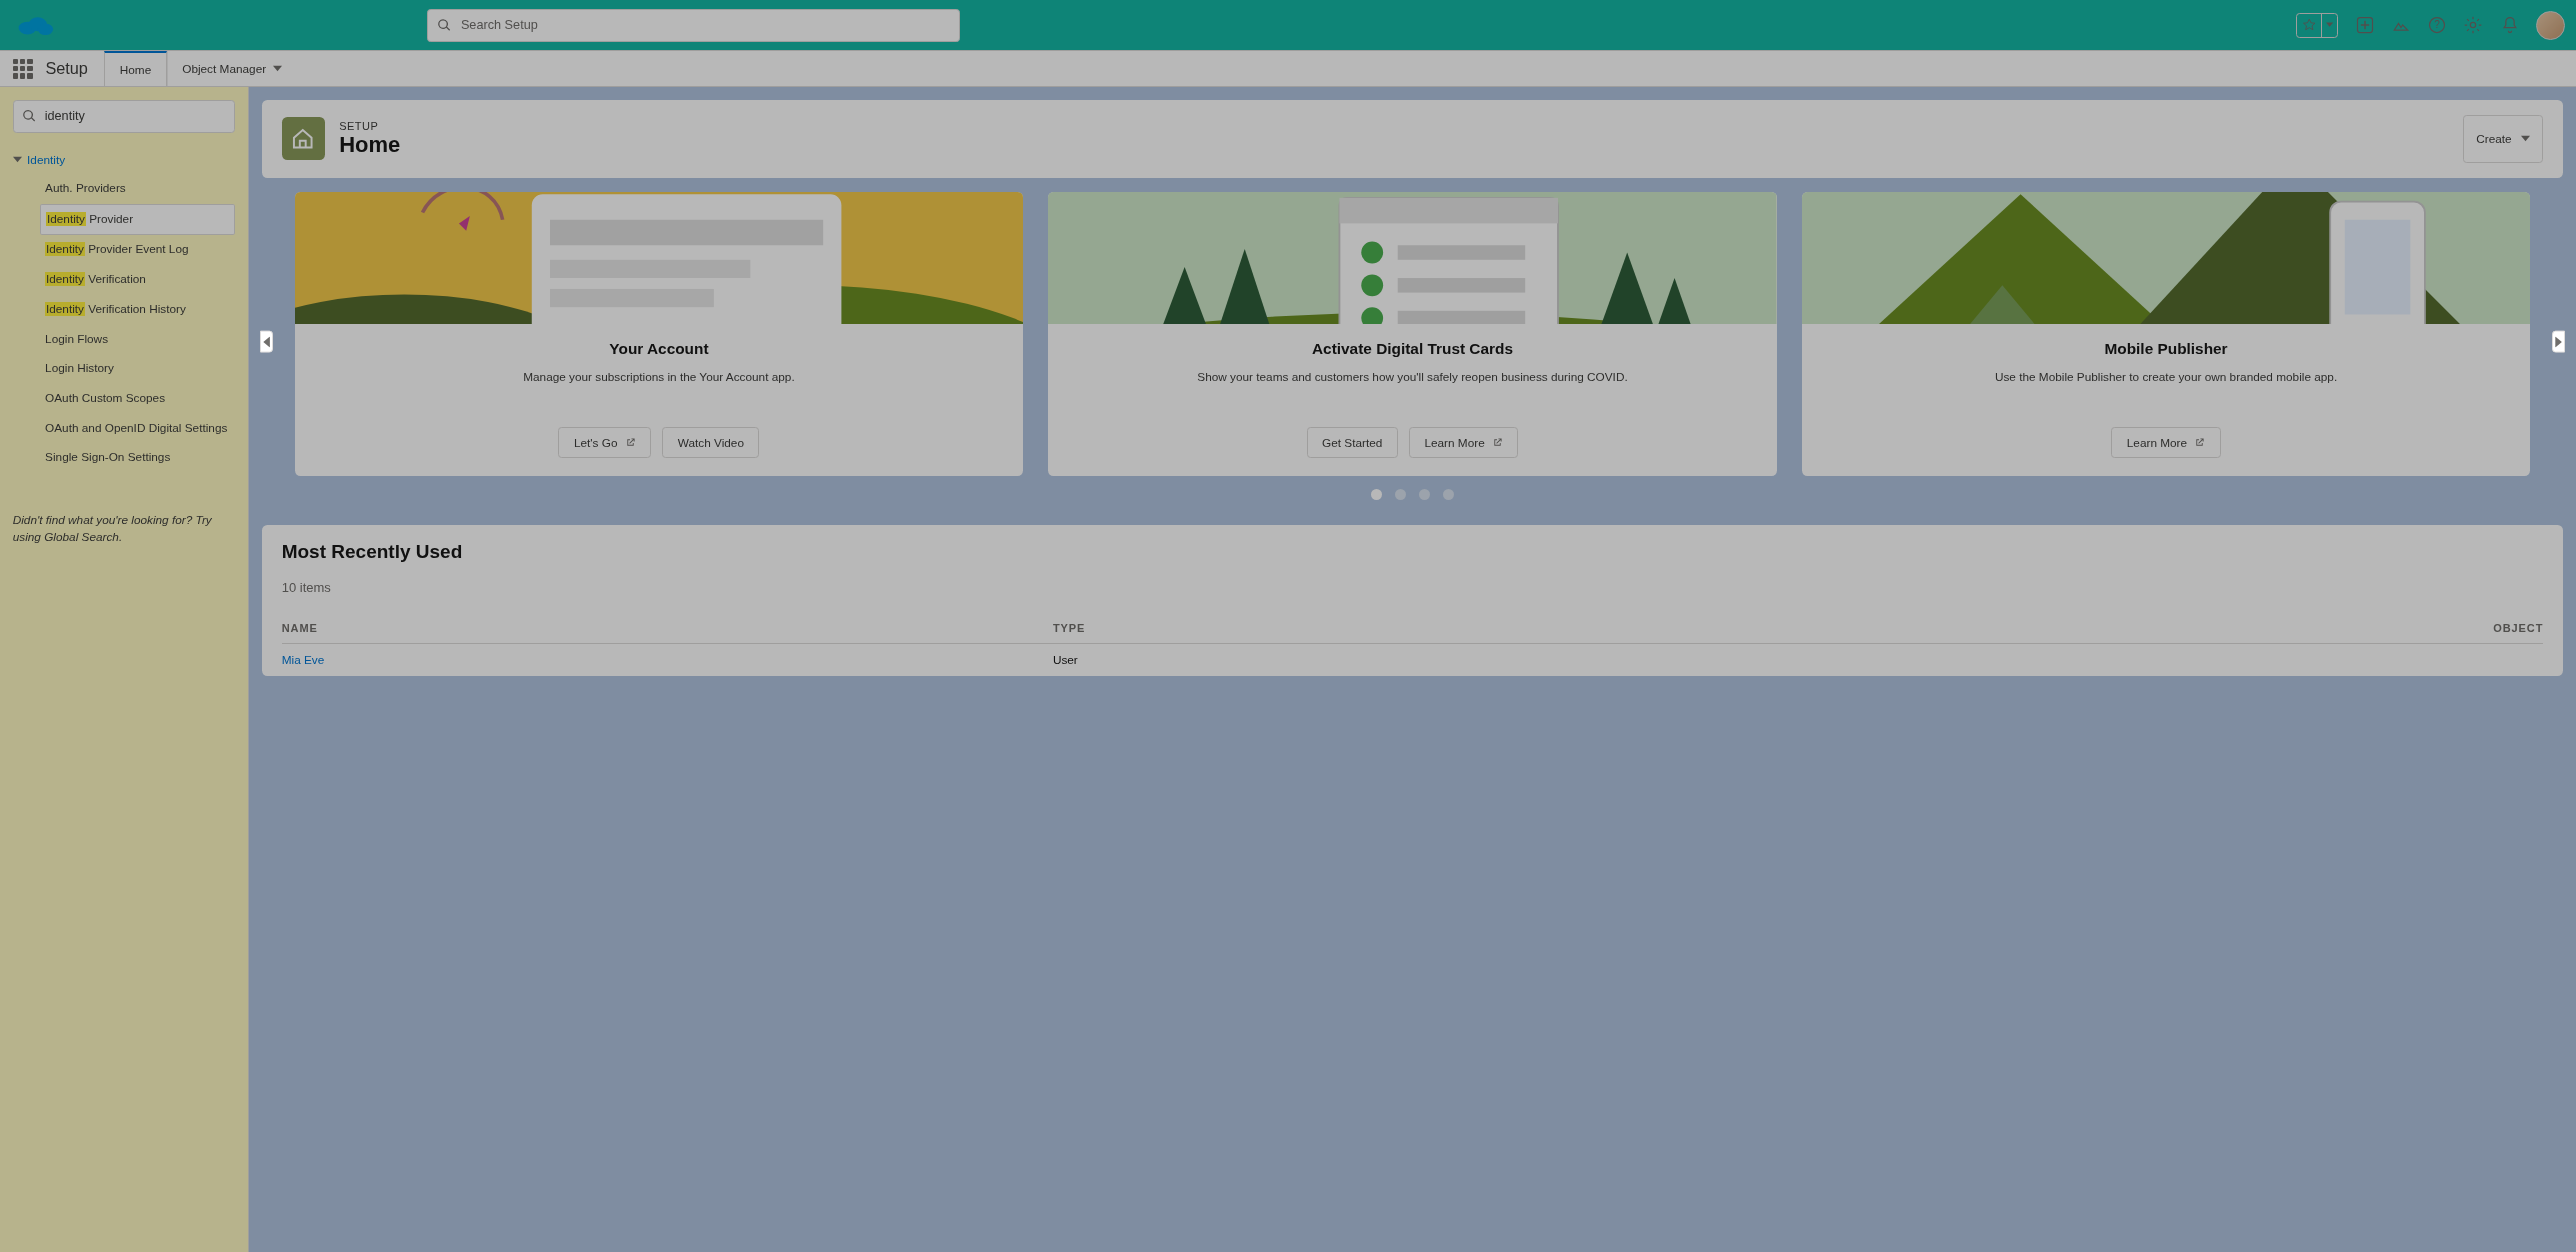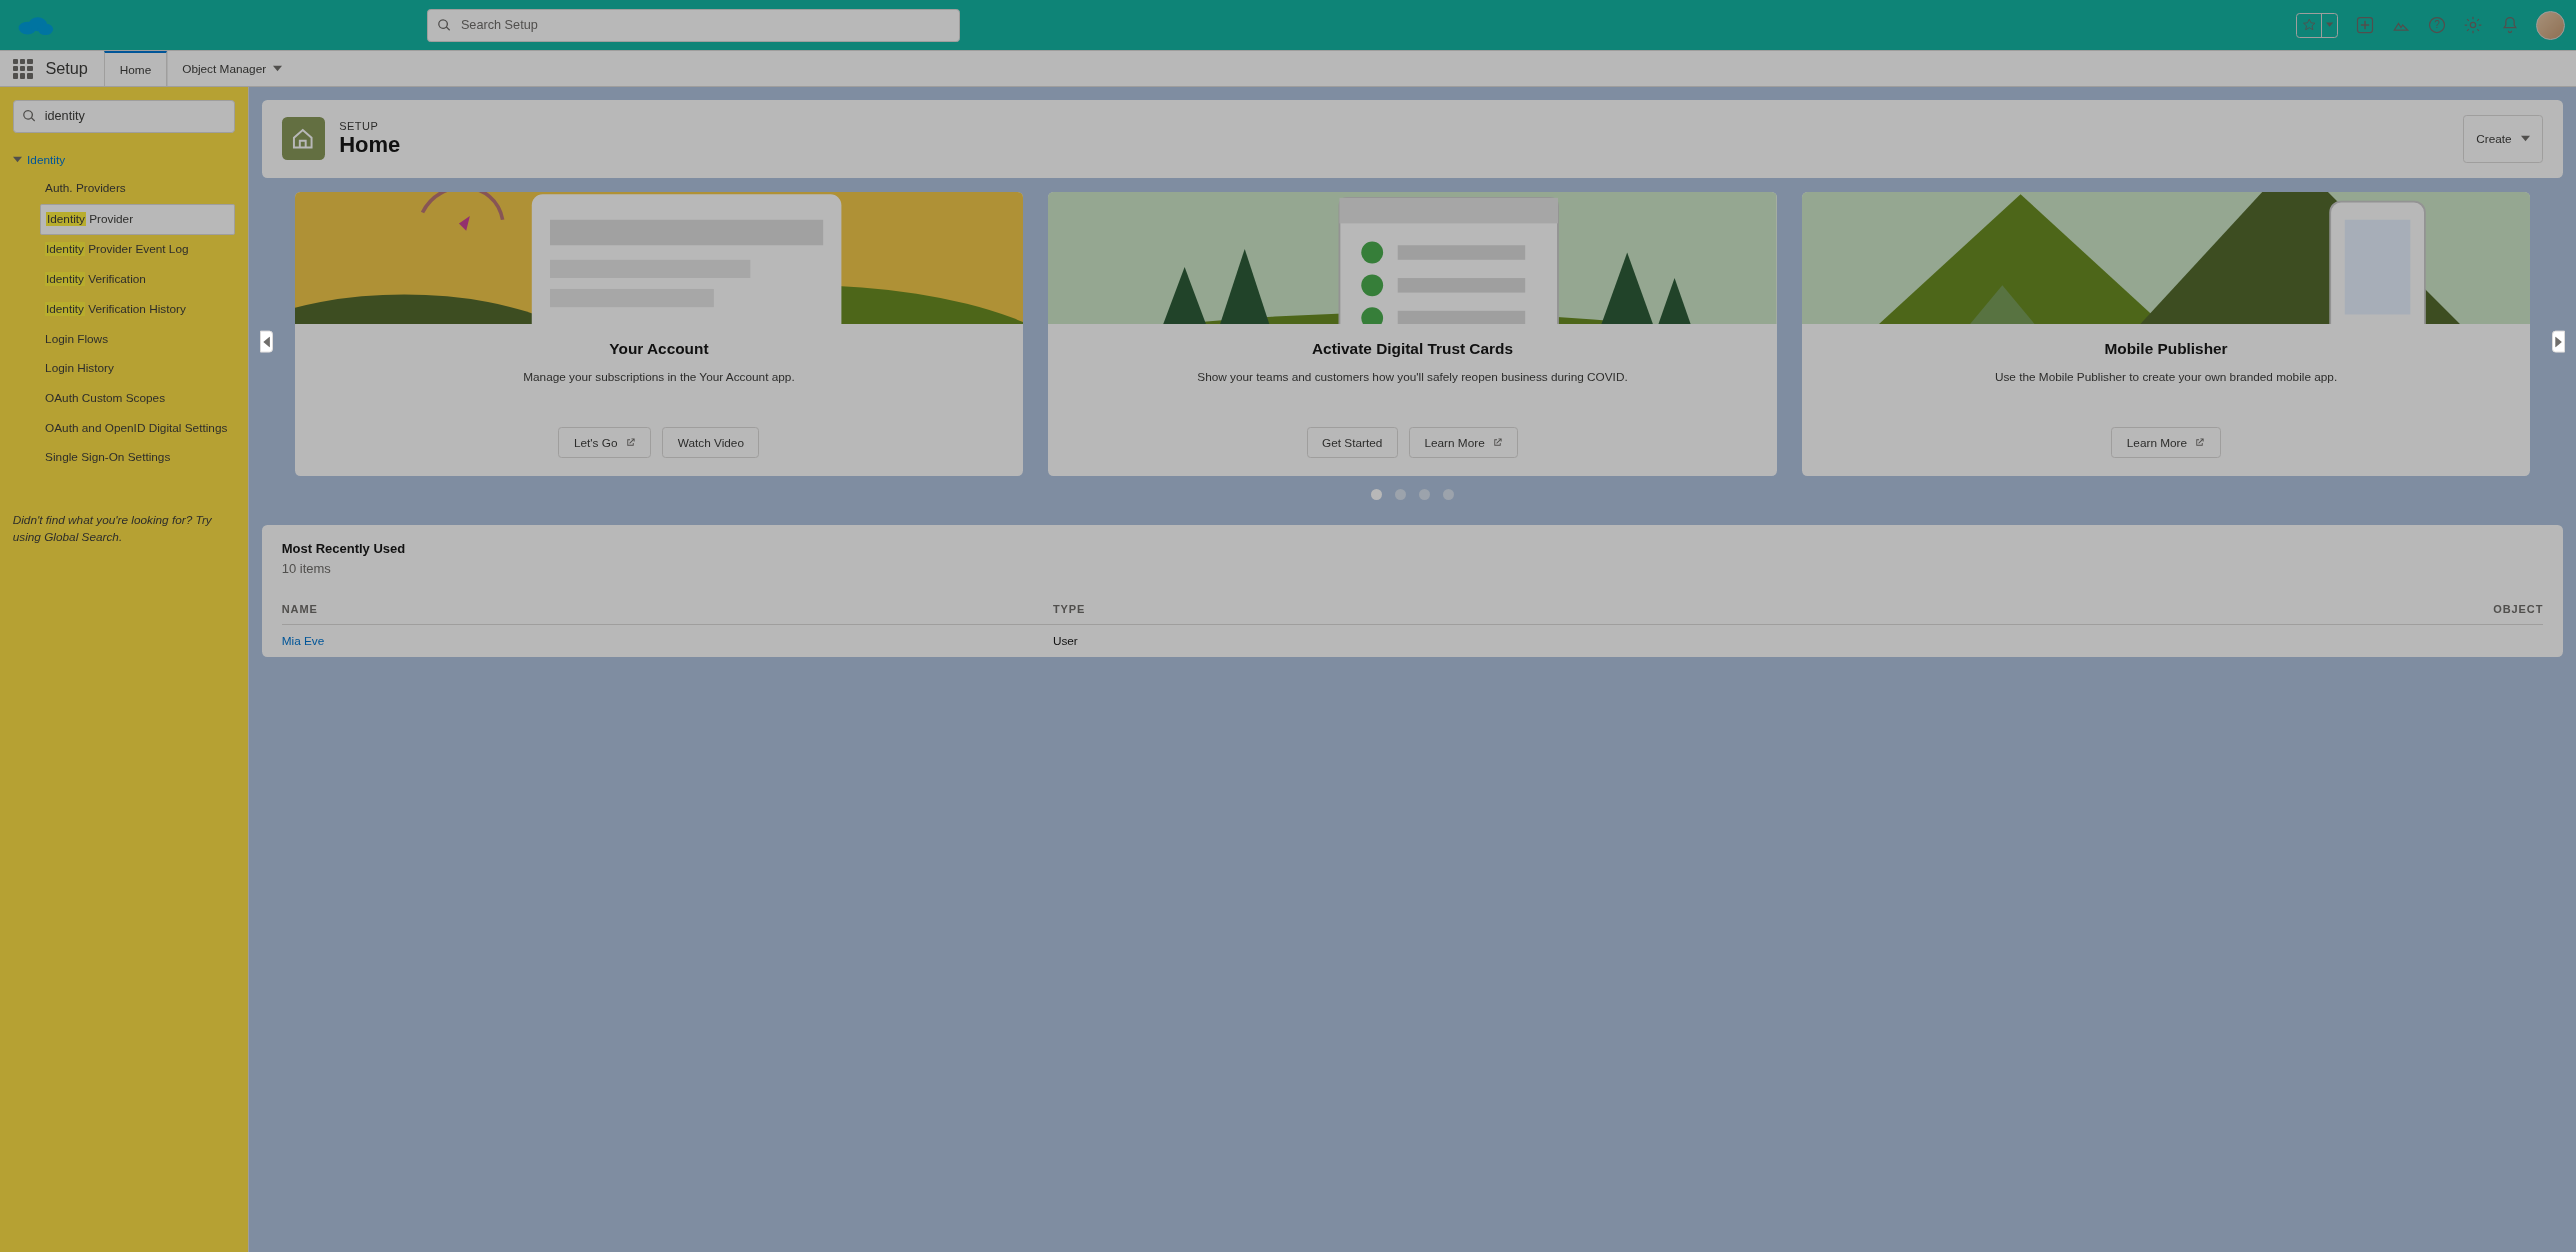--- a/index.html
+++ b/index.html
@@ -86,21 +86,21 @@
   
   .body-grid {
     display: grid;
     grid-template-columns: 249px 1fr;
     height: calc(100% - 87px);
   }
 
   
   .sidebar {
     border-right: 0.9px solid #dddbda;
-    background:#fde047;
+    background:#fef9c3;
     padding: 12.7px 12.7px 18px;
     overflow-y:auto;
     position:relative;
   }
   .quickfind {
     position:relative;
   }
   .quickfind input {
     width:100%; height:33px;
     border:0.9px solid #dddbda; border-radius:3.6px;
@@ -215,21 +215,21 @@
   .dots { display:flex; justify-content:center; gap:12.7px; margin-top:12.7px; }
   .dot { width:11px; height:11px; border-radius:50%; background:#fff; opacity:.5; cursor:pointer; }
   .dot.active { opacity:1; }
 
   
   .recent {
     background:#fff; border-radius:5.4px;
     margin-top: 25px;
     padding: 16.3px 20px 0;
   }
-  .recent h2 { font-size:13px; font-weight:700; margin-bottom:5px; }
+  .recent h2 { font-size:19px; font-weight:700; margin-bottom:17px; }
   .recent .count { font-size:13px; color:#706e6b; }
   .rtable { width:100%; margin-top:18px; border-collapse:collapse; }
   .rtable th {
     text-align:left; font-size:11px; letter-spacing:0.9px;
     color:#706e6b; font-weight:600; text-transform:uppercase;
     padding:9px 0; border-bottom:0.9px solid #dddbda;
   }
   .rtable th.right { text-align:right; }
   .rtable td { padding:9px 0; font-size:11.8px; }
   .rtable td a { color:#0176d3; text-decoration:none; }

